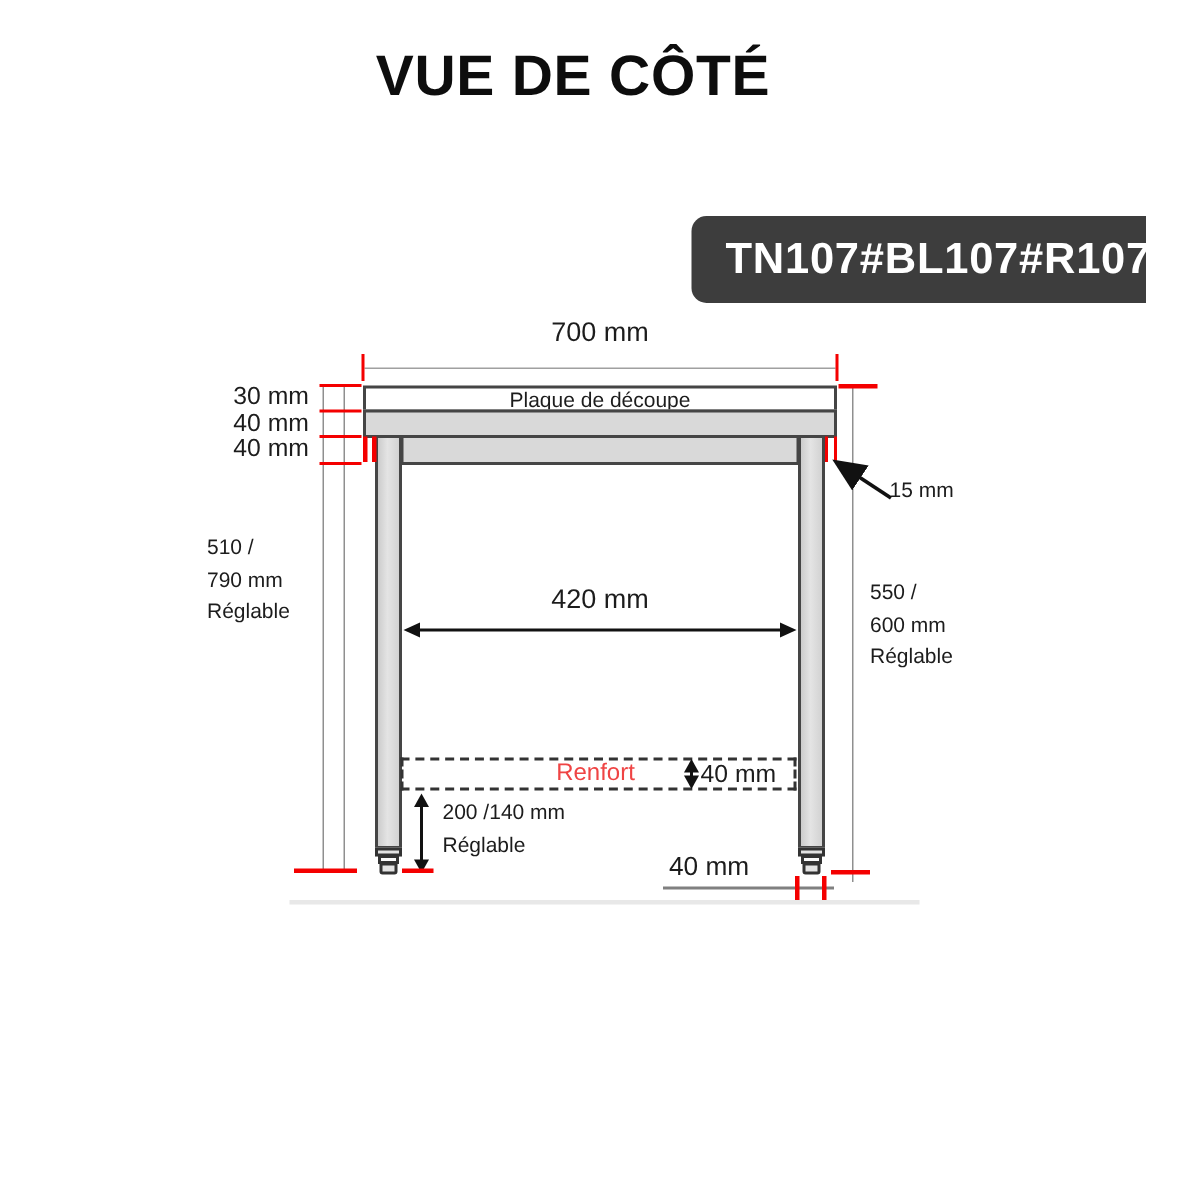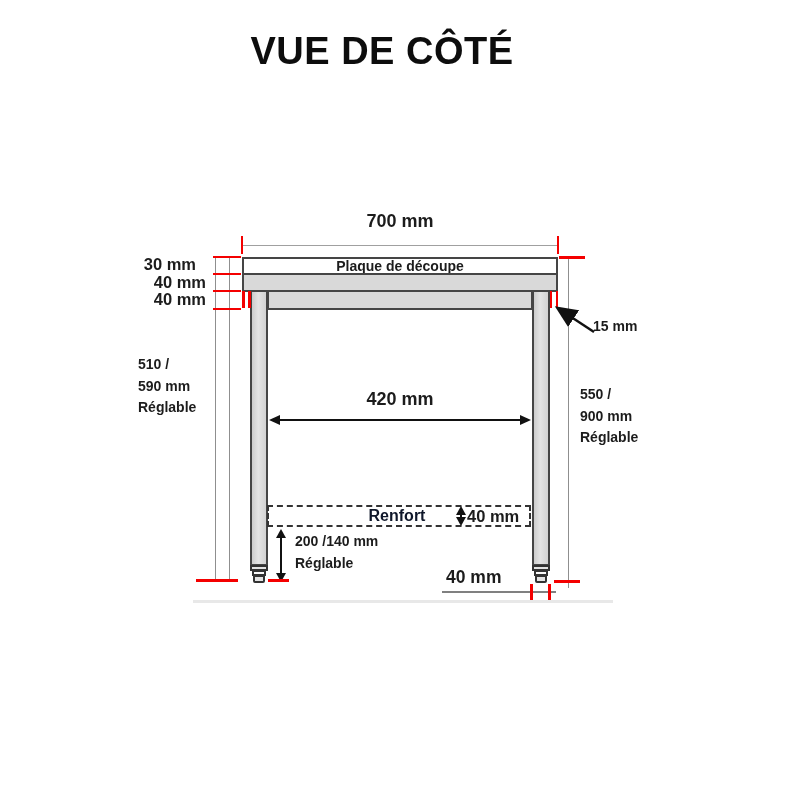--- a/index.html
+++ b/index.html
@@ -48,22 +48,25 @@
   .darrow-v .head-b{bottom:0;border-top:9px solid #111;}
   .dashed-box{position:absolute;box-sizing:border-box;border:2px dashed #333333;background:transparent;}
 </style>
 </head>
 <body>
 
 <div class="stage">
 
   <div class="title">VUE DE CÔTÉ</div>
 
+  <div class="badge">
+    <span>TN107#BL107#R107</span>
+  </div>
 
-  <div class="abs" style="left:0;top:0;width:800px;height:800px;font-weight:bold;">
+  <div class="abs" style="left:0;top:0;width:800px;height:800px;">
 
     <div class="lbl lbl-center" style="left:340px;top:211px;width:120px;font-size:18px;">700 mm</div>
     <div class="abs gline" style="left:243px;top:244.5px;width:314px;height:1.3px;background:#a0a0a0;"></div>
     <div class="abs red" style="left:240.5px;top:236px;width:2.5px;height:18px;"></div>
     <div class="abs red" style="left:556.5px;top:236px;width:2.5px;height:18px;"></div>
 
     <div class="band fill-white" style="left:242px;top:257px;width:316px;height:18px;display:flex;align-items:center;justify-content:center;">
       <span style="font-size:14px;line-height:14px;color:#1c1c1c;">Plaque de découpe</span>
     </div>
 
@@ -80,42 +83,42 @@
     <div class="foot" style="left:532px;top:565px;width:18px;height:6px;background:#e3e3e3;"></div>
     <div class="foot" style="left:534px;top:570px;width:14px;height:6px;background:#fafafa;"></div>
     <div class="foot" style="left:535px;top:575px;width:12px;height:8px;border-radius:0 0 2px 2px;background:#e3e3e3;"></div>
 
     <div class="abs gline" style="left:215px;top:256px;width:1.3px;height:326px;"></div>
     <div class="abs gline" style="left:229px;top:256px;width:1.3px;height:326px;"></div>
     <div class="abs red" style="left:213px;top:255.5px;width:28px;height:2.5px;"></div>
     <div class="abs red" style="left:213px;top:272.5px;width:28px;height:2.5px;"></div>
     <div class="abs red" style="left:213px;top:289.5px;width:28px;height:2.5px;"></div>
     <div class="abs red" style="left:213px;top:307.5px;width:28px;height:2.5px;"></div>
-    <div class="lbl lbl-right" style="left:108px;top:254px;width:88px;font-size:16.5px;">30 mm</div>
+    <div class="lbl lbl-right" style="left:118px;top:254px;width:88px;font-size:16.5px;">30 mm</div>
     <div class="lbl lbl-right" style="left:118px;top:271.5px;width:88px;font-size:16.5px;">40 mm</div>
     <div class="lbl lbl-right" style="left:118px;top:289px;width:88px;font-size:16.5px;">40 mm</div>
 
     <div class="abs red" style="left:242px;top:291px;width:2.5px;height:17px;"></div>
     <div class="abs red" style="left:248px;top:291px;width:2.5px;height:17px;"></div>
     <div class="abs red" style="left:549.5px;top:291px;width:2.5px;height:17px;"></div>
     <div class="abs red" style="left:555.5px;top:291px;width:2.5px;height:17px;"></div>
 
     <div class="abs gline" style="left:568px;top:257px;width:1.3px;height:331px;"></div>
     <div class="abs red" style="left:559px;top:256px;width:26px;height:2.5px;"></div>
     <div class="abs red" style="left:554px;top:580px;width:26px;height:2.5px;"></div>
 
     <div class="lbl" style="left:138px;top:354px;">
       <div>510 /</div>
-      <div>590 mm</div>
+      <div>790 mm</div>
       <div>Réglable</div>
     </div>
 
     <div class="lbl" style="left:580px;top:384px;">
       <div>550 /</div>
-      <div>900 mm</div>
+      <div>600 mm</div>
       <div>Réglable</div>
     </div>
 
     <div class="lbl" style="left:593px;top:316px;">15 mm</div>
     <svg class="abs" style="left:550px;top:302px;" width="48" height="34" viewBox="0 0 48 34">
       <defs>
         <marker id="ah15" markerWidth="9" markerHeight="8" refX="7" refY="4" orient="auto">
           <path d="M0,0 L9,4 L0,8 Z" fill="#111"></path>
         </marker>
       </defs>
@@ -123,21 +126,21 @@
     </svg>
 
     <div class="lbl lbl-center" style="left:340px;top:389px;width:120px;font-size:18px;">420 mm</div>
     <div class="darrow-h" style="left:269px;top:415px;width:262px;">
       <div class="head-l"></div>
       <div class="shaft"></div>
       <div class="head-r"></div>
     </div>
 
     <div class="dashed-box" style="left:267px;top:505px;width:264px;height:22px;"></div>
-    <div class="lbl lbl-center" style="left:347px;top:505px;width:100px;height:22px;line-height:22px;font-size:16px;color:#0f172a;">Renfort</div>
+    <div class="lbl lbl-center" style="left:347px;top:505px;width:100px;height:22px;line-height:22px;font-size:16px;color:#ef4444;">Renfort</div>
     <div class="darrow-v" style="left:456px;top:506px;height:20px;">
       <div class="head-t"></div>
       <div class="shaft"></div>
       <div class="head-b"></div>
     </div>
     <div class="lbl" style="left:467px;top:505px;height:22px;line-height:22px;font-size:16.5px;">40 mm</div>
 
     <div class="darrow-v" style="left:276px;top:529px;height:53px;">
       <div class="head-t"></div>
       <div class="shaft"></div>

